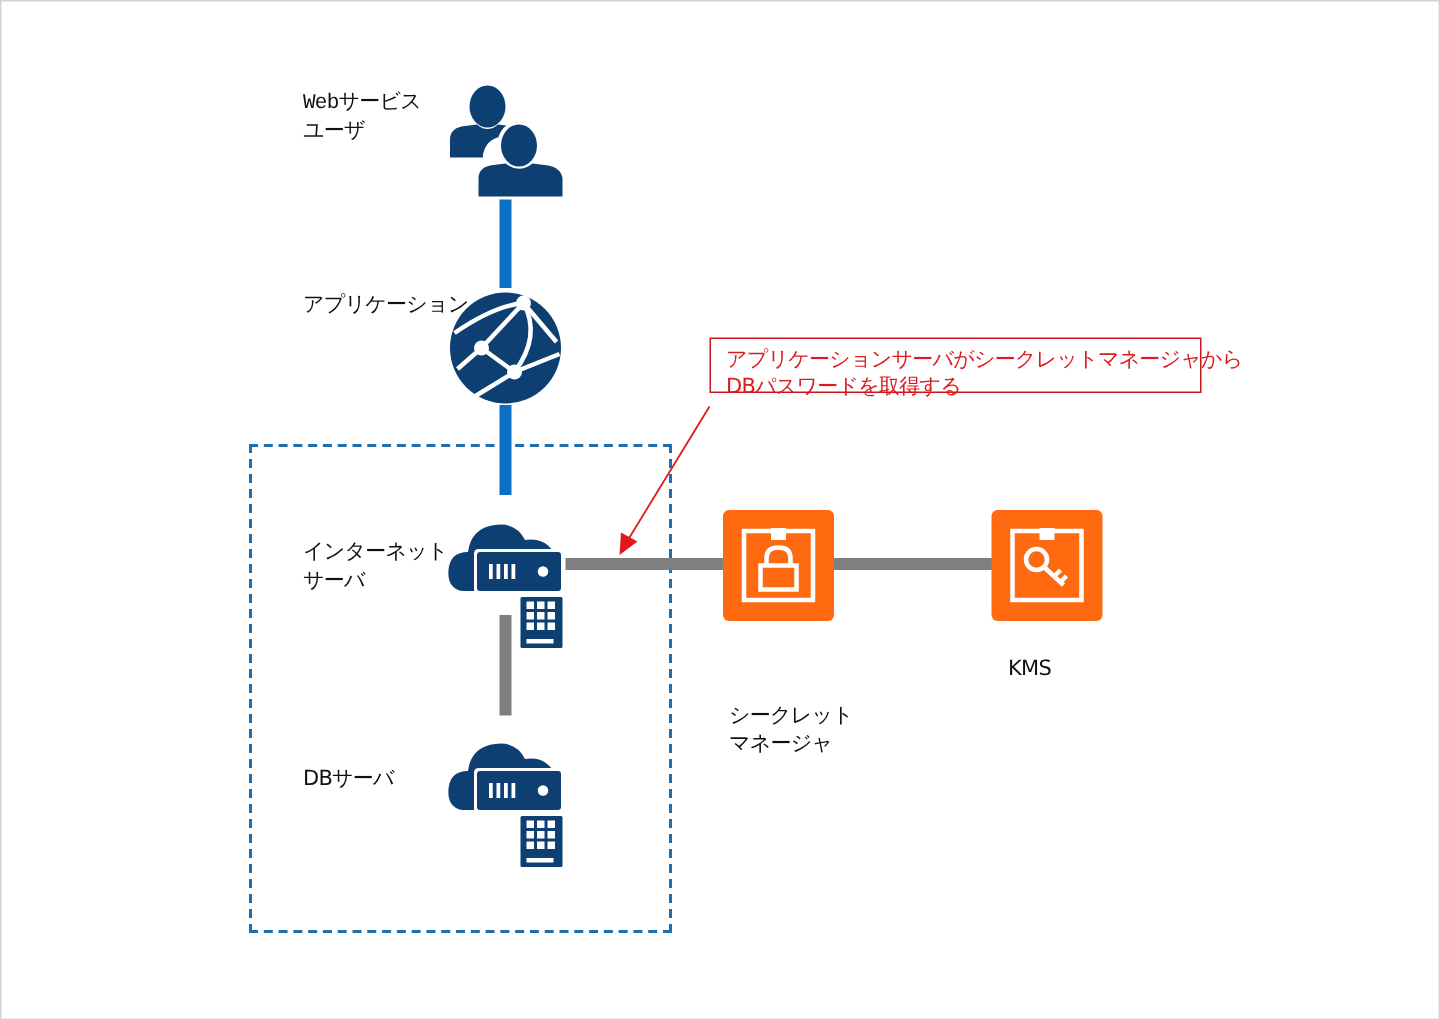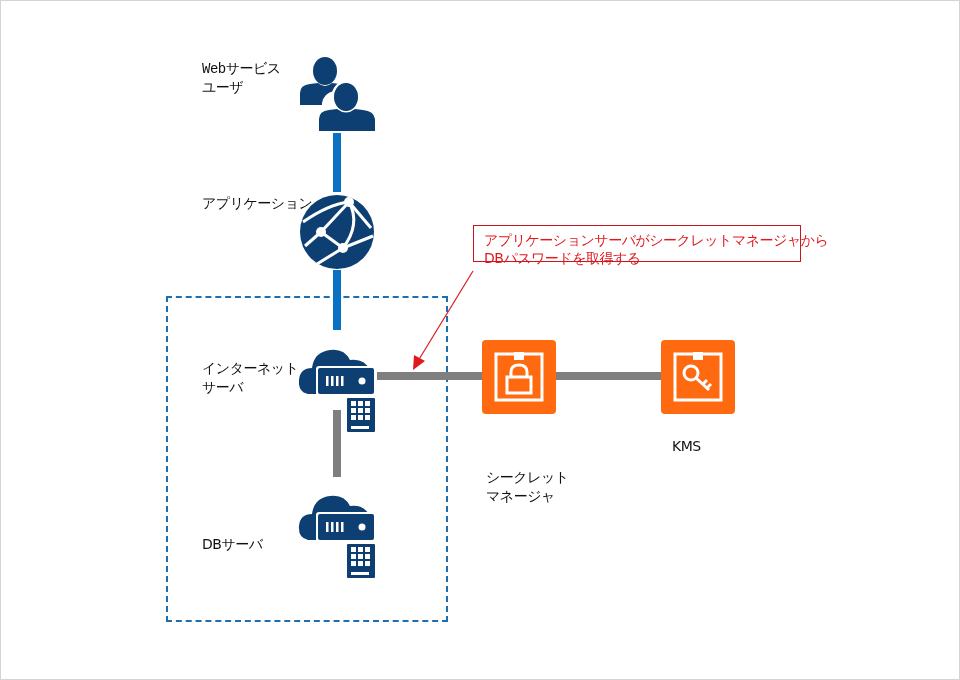--- a/index.html
+++ b/index.html
@@ -104,21 +104,21 @@
         <rect x="60" y="66" width="5" height="5"></rect>
         <rect x="67" y="66" width="5" height="5"></rect>
       <rect x="53" y="73" width="5" height="5"></rect>
         <rect x="60" y="73" width="5" height="5"></rect>
         <rect x="67" y="73" width="5" height="5"></rect>
       <rect x="53" y="84" width="18" height="3"></rect>
     </g>
   </svg>
 </div>
 
-<div class="label" style="left:202px; top:510px;margin-top:25px;">DBサーバ</div>
+<div class="label" style="left:202px; top:510px;">DBサーバ</div>
 <div class="icon" style="left:298px; top:488px;">
   <svg width="80" height="92" viewBox="0 0 80 92">
     <path fill="#0e3f72" d="M10 52 Q0 50 1 38 Q2 26 14 26 Q16 10 32 8 Q46 6 52 18 Q66 16 72 28 L72 52 Z"></path>
     <rect x="18" y="24" width="60" height="30" rx="3" fill="#ffffff"></rect>
     <rect x="20" y="26" width="56" height="26" rx="2" fill="#0e3f72"></rect>
     <g fill="#ffffff">
       <rect x="28" y="34" width="2.5" height="10"></rect>
       <rect x="33" y="34" width="2.5" height="10"></rect>
       <rect x="38" y="34" width="2.5" height="10"></rect>
       <rect x="43" y="34" width="2.5" height="10"></rect>

